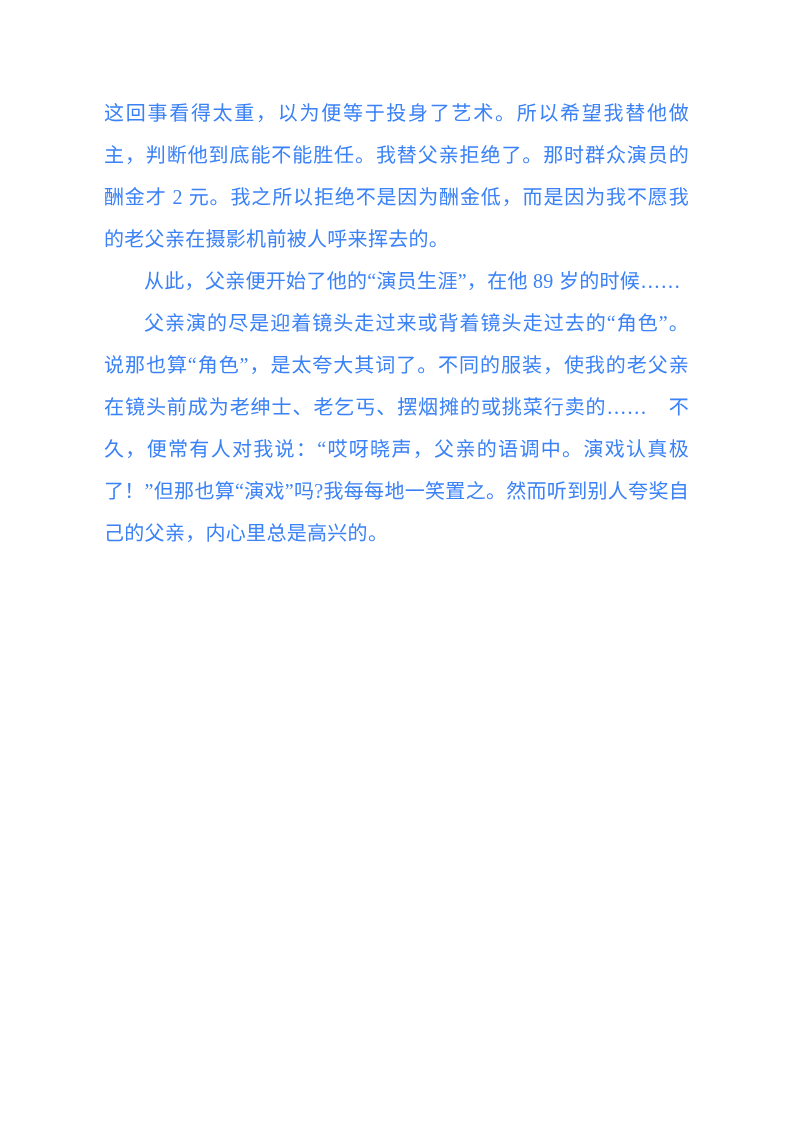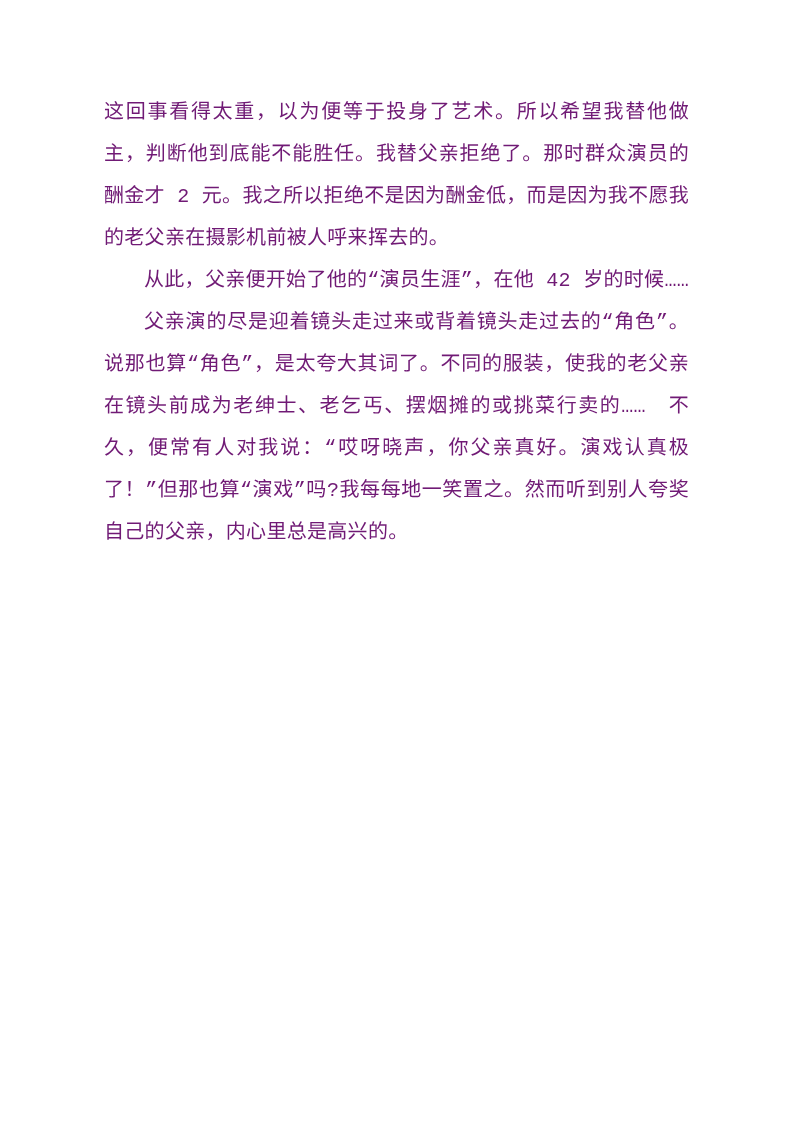--- a/index.html
+++ b/index.html
@@ -36,18 +36,18 @@
     text-indent: 0;
   }
   .textblock p.indent {
     text-indent: 2em;
   }
 </style>
 </head>
 <body style="background: rgb(255, 255, 255);">
 
 <div class="page">
-  <div class="textblock" style="color: #701a75; font-family: Liberation Mono, monospace;">
+  <div class="textblock" style="color: #3b82f6;">
     <p>这回事看得太重，以为便等于投身了艺术。所以希望我替他做主，判断他到底能不能胜任。我替父亲拒绝了。那时群众演员的酬金才 2 元。我之所以拒绝不是因为酬金低，而是因为我不愿我的老父亲在摄影机前被人呼来挥去的。</p>
-    <p class="indent">从此，父亲便开始了他的“演员生涯”，在他 42 岁的时候……</p>
-    <p class="indent">父亲演的尽是迎着镜头走过来或背着镜头走过去的“角色”。说那也算“角色”，是太夸大其词了。不同的服装，使我的老父亲在镜头前成为老绅士、老乞丐、摆烟摊的或挑菜行卖的……　不久，便常有人对我说：“哎呀晓声，你父亲真好。演戏认真极了！”但那也算“演戏”吗?我每每地一笑置之。然而听到别人夸奖自己的父亲，内心里总是高兴的。</p>
+    <p class="indent">从此，父亲便开始了他的“演员生涯”，在他 89 岁的时候……</p>
+    <p class="indent">父亲演的尽是迎着镜头走过来或背着镜头走过去的“角色”。说那也算“角色”，是太夸大其词了。不同的服装，使我的老父亲在镜头前成为老绅士、老乞丐、摆烟摊的或挑菜行卖的……　不久，便常有人对我说：“哎呀晓声，父亲的语调中。演戏认真极了！”但那也算“演戏”吗?我每每地一笑置之。然而听到别人夸奖自己的父亲，内心里总是高兴的。</p>
   </div>
 </div>
 
 </body></html>

